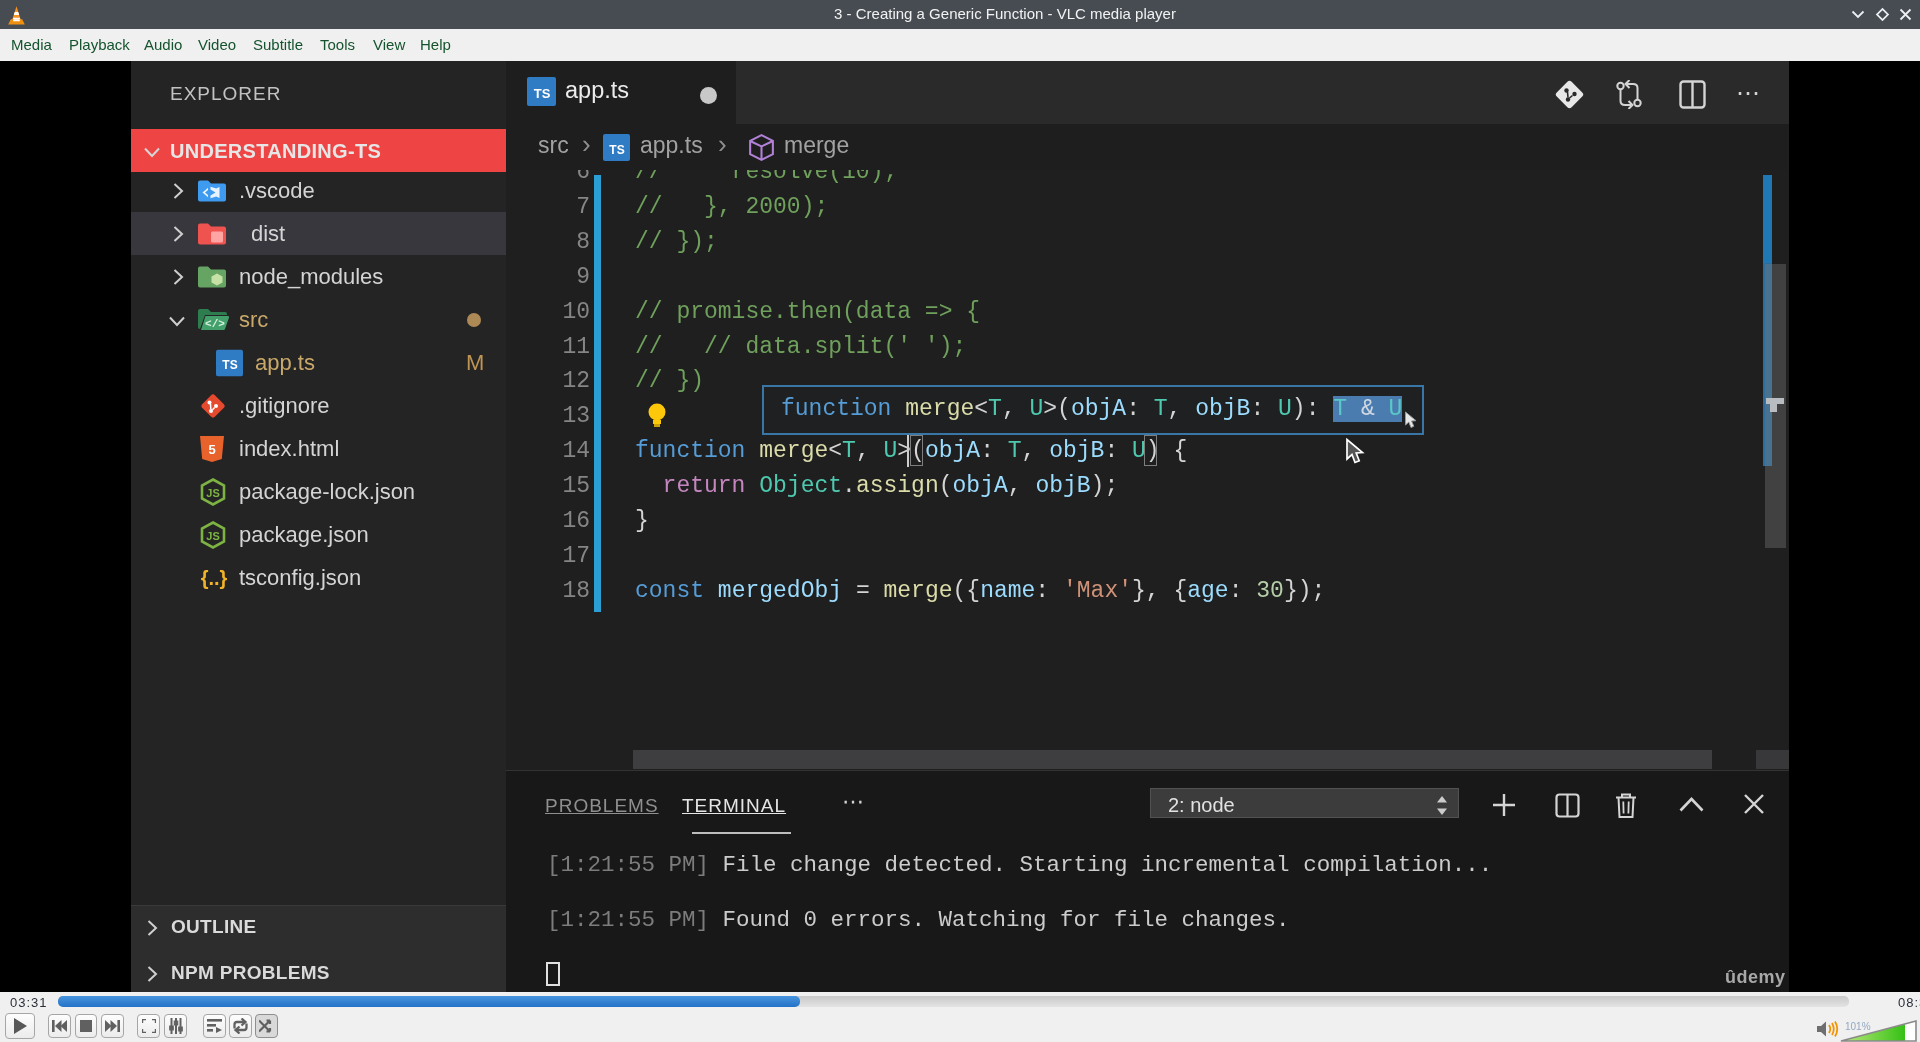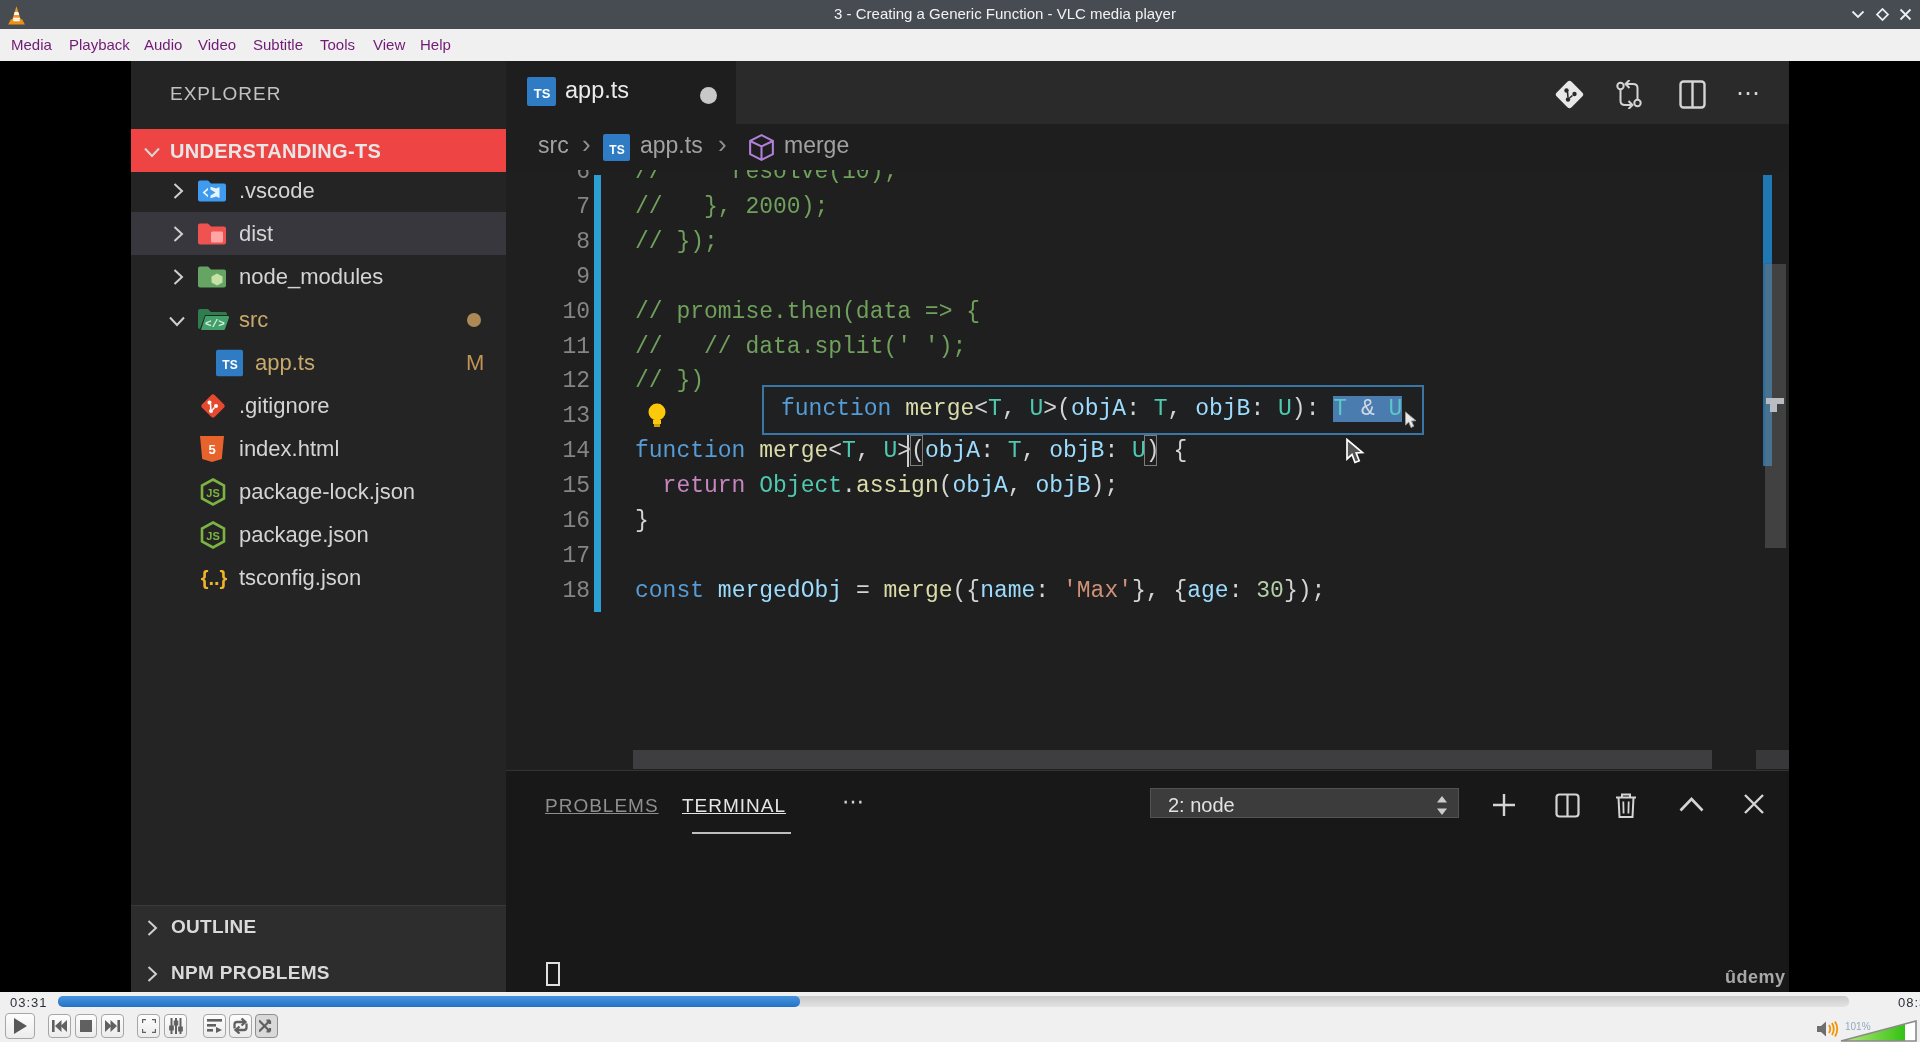--- a/index.html
+++ b/index.html
@@ -3,21 +3,21 @@
 <meta charset="utf-8">
 <style>
   html,body{margin:0;padding:0;background:#f0f0f0;}
   #page{position:relative;width:1920px;height:1042px;overflow:hidden;
         font-family:"Liberation Sans",sans-serif;}
   .abs{position:absolute;}
   
   #titlebar{left:0;top:0;width:1920px;height:29px;background:#474c53;}
   #titletext{width:100%;top:5px;text-align:center;color:#f2f2f2;font-size:15px;padding-left:45px;}
   #menubar{left:0;top:29px;width:1920px;height:32px;background:#f0f0f0;}
-  .menu{top:7px;font-size:15px;color:#701a75;}
+  .menu{top:7px;font-size:15px;color:#14532d;}
   
   #video{left:0;top:61px;width:1920px;height:931px;background:#000;}
   #vsc{left:131px;top:0;width:1658px;height:931px;background:#1f1f1f;overflow:hidden;filter:blur(0.45px);}
   
   #sidebar{left:0;top:0;width:375px;height:931px;background:#242425;}
   .treerow{left:0;width:375px;height:43px;}
   .fname{position:absolute;top:50%;transform:translateY(-50%);font-size:22px;color:#d4d4d4;white-space:nowrap;}
   .gold{color:#c9a96a !important;}
   
   #tabbar{left:375px;top:0;width:1283px;height:63px;background:#2a2a2b;}
@@ -96,21 +96,21 @@
               <span class="fname" style="left:108px;">.vscode</span>
             </div>
             <div class="abs treerow" style="top:151px;background:#37373d;">
               <svg class="abs" style="left:41px;top:13px" width="12" height="18" viewBox="0 0 12 18">
                 <path d="M2.5 2 L10 9 L2.5 16" stroke="#cfcfcf" stroke-width="2" fill="none"></path>
               </svg>
               <span class="abs" style="left:66px;top:50%;transform:translateY(-50%);line-height:0;"><svg width="30" height="25" viewBox="0 0 30 25">
                   <path d="M1 4 Q1 2 3 2 L11 2 L14 5 L27 5 Q29 5 29 7 L29 21 Q29 23 27 23 L3 23 Q1 23 1 21 Z" fill="#ef5350"></path>
                   <rect x="14" y="10" width="12" height="11" rx="1.5" fill="#ffa6a4"></rect>
                 </svg></span>
-              <span class="fname" style="left:108px;text-align:center;">dist</span>
+              <span class="fname" style="left:120px;text-align:center;">dist</span>
             </div>
             <div class="abs treerow" style="top:194px;">
               <svg class="abs" style="left:41px;top:13px" width="12" height="18" viewBox="0 0 12 18">
                 <path d="M2.5 2 L10 9 L2.5 16" stroke="#cfcfcf" stroke-width="2" fill="none"></path>
               </svg>
               <span class="abs" style="left:66px;top:50%;transform:translateY(-50%);line-height:0;"><svg width="30" height="25" viewBox="0 0 30 25">
                   <path d="M1 4 Q1 2 3 2 L11 2 L14 5 L27 5 Q29 5 29 7 L29 21 Q29 23 27 23 L3 23 Q1 23 1 21 Z" fill="#66a463"></path>
                   <polygon points="20,9 25.5,12 25.5,18 20,21 14.5,18 14.5,12" fill="#c5e1a5"></polygon>
                 </svg></span>
               <span class="fname" style="left:108px;">node_modules</span>
@@ -319,20 +319,23 @@
         <path d="M2 5.5 L22 5.5 M8 5 L8 2.5 L16 2.5 L16 5 M4.5 5.5 L5.5 25 L18.5 25 L19.5 5.5" stroke="#d4d4d4" stroke-width="2" fill="none"></path>
         <path d="M9.3 9.5 L9.6 21.5 M14.7 9.5 L14.4 21.5" stroke="#d4d4d4" stroke-width="1.8"></path>
       </svg>
       <svg class="abs" style="left:1172px;top:25px" width="27" height="17" viewBox="0 0 27 17">
             <path d="M2.5 14.5 L13.5 3 L24.5 14.5" stroke="#d4d4d4" stroke-width="2.6" fill="none"></path>
           </svg>
       <svg class="abs" style="left:1236px;top:21px" width="24" height="24" viewBox="0 0 24 24">
             <path d="M3 3 L21 21 M21 3 L3 21" stroke="#d4d4d4" stroke-width="2.4"></path>
           </svg>
 
+      <pre class="abs" style="left:41px;top:81px;font-size:22.5px;line-height:27.3px;color:#cccccc;"><span style="color:#7c7c7c">[1:21:55 PM]</span> File change detected. Starting incremental compilation...
+
+<span style="color:#7c7c7c">[1:21:55 PM]</span> Found 0 errors. Watching for file changes.</pre>
       <div class="abs" style="left:40px;top:191px;width:14px;height:24px;border:2px solid #e0e0e0;box-sizing:border-box;"></div>
 
       <div class="abs" style="left:1219px;top:196px;font-size:18px;font-weight:bold;color:#a8a8a8;letter-spacing:0.5px;">ûdemy</div>
     </div>
 
    </div>
   </div>
 
   <div id="bottom" class="abs">
     <span class="time" style="left:10px;top:3px;">03:31</span>

